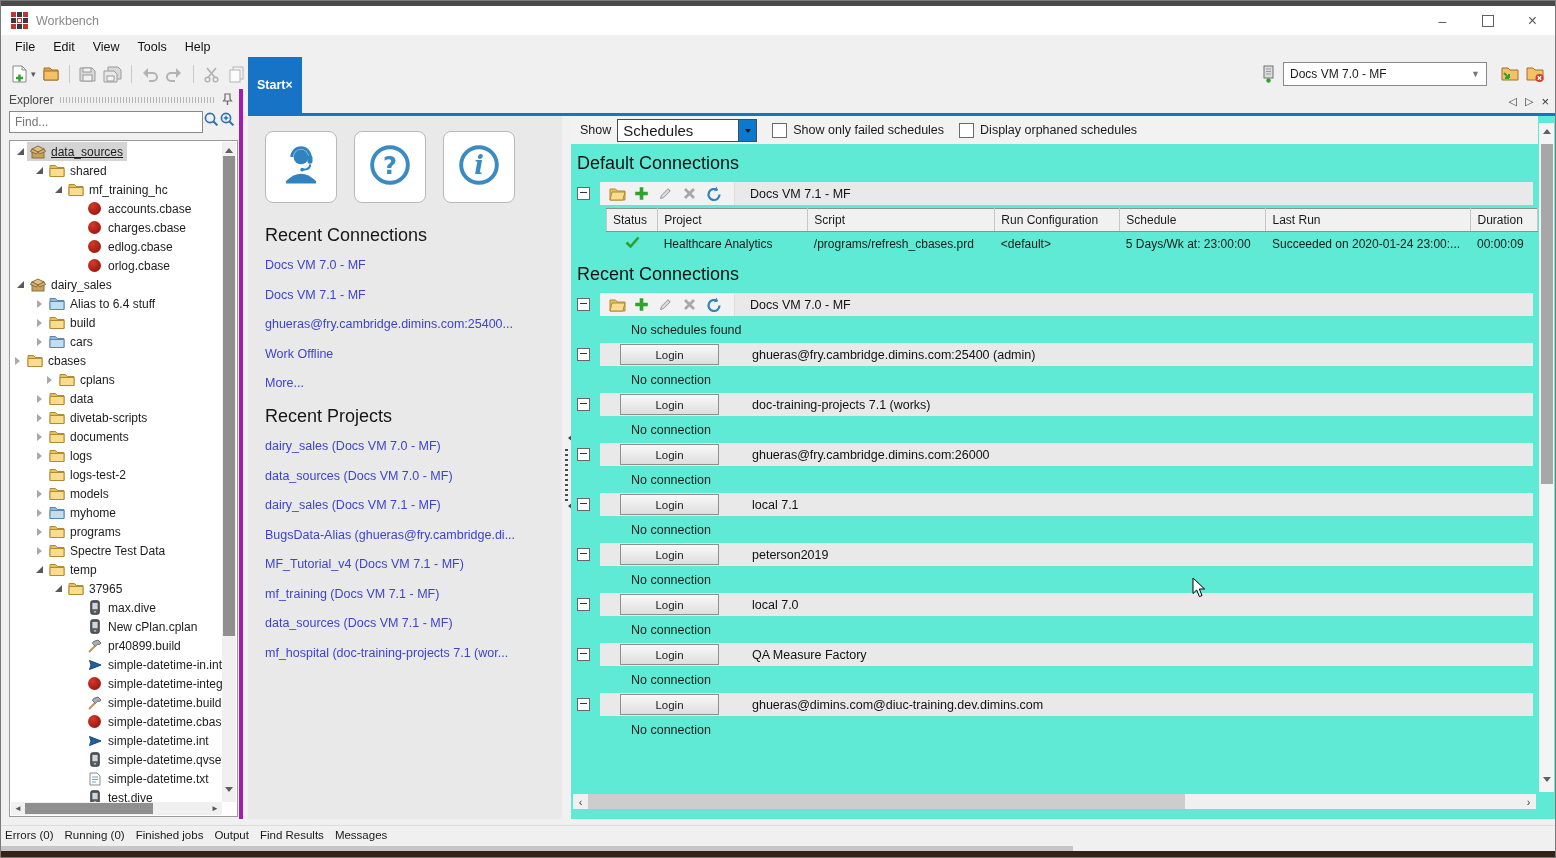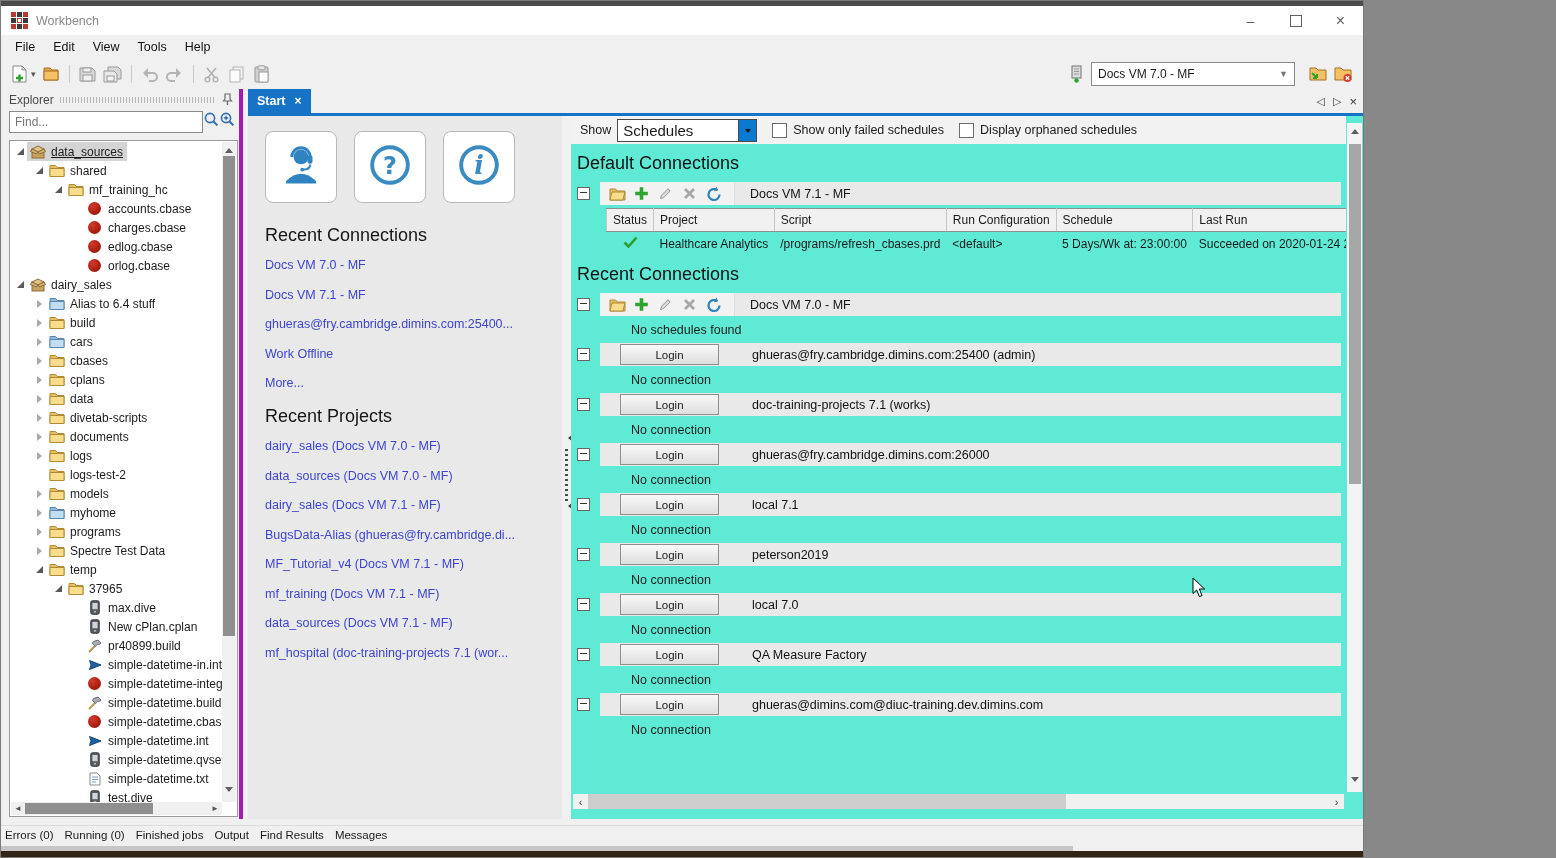--- a/index.html
+++ b/index.html
@@ -1,16 +1,16 @@
 <!DOCTYPE html>
 <html><head>
 <meta charset="utf-8">
 <style>
   html,body{margin:0;padding:0;background:#888;}
-  #win{position:relative;width:1364px;height:858px;box-sizing:border-box;border:1px solid #7a7a7a;
+  #win{position:relative;width:1556px;height:858px;box-sizing:border-box;border:1px solid #7a7a7a;
        background:#f0f0f0;font-family:"Liberation Sans",sans-serif;color:#1a1a1a;overflow:hidden;
        display:flex;flex-direction:column;}
   
   .top-strip{height:5px;background:#4b4b4b;flex:none;}
   .titlebar{height:29px;background:#ffffff;display:flex;align-items:center;padding:0 0 0 10px;flex:none;}
   .logo{display:grid;grid-template-columns:repeat(3,5px);grid-template-rows:repeat(3,5px);gap:1px;margin-right:8px;}
   .logo i{display:block;}
   .lg-r{background:#bf3730;} .lg-d{background:#3a3a3a;} .lg-o{background:#fff;border:1px solid #bf3730;box-sizing:border-box;}
   .win-title{font-size:12.5px;color:#8a8a8a;flex:1;}
   .win-ctrls{display:flex;align-items:center;height:100%;}
@@ -53,21 +53,21 @@
   .sb-thumb-v{position:absolute;left:1px;right:1px;background:#8f8f8f;}
   .sb-thumb-h{height:11px;background:#8f8f8f;}
   .sb-ar{color:#555;font-size:8px;width:14px;height:13px;display:flex;align-items:center;justify-content:center;flex:none;}
   .tri-up{width:0;height:0;border:4px solid transparent;border-bottom:5px solid #606060;margin:2px auto;}
   .tri-dn{width:0;height:0;border:4px solid transparent;border-top:5px solid #606060;margin:4px auto;}
   
   .splitter{width:5px;flex:none;background:#f0f0f0;}
   
   .tabarea{flex:1;display:flex;flex-direction:column;min-width:0;}
   .tabbar{height:24px;background:#f0f0f0;display:flex;align-items:flex-end;position:relative;flex:none;}
-  .tab{height:24px;background:#1773c6;color:#fff;display:flex;align-items:center;gap:9px;padding:0 9px;
+  .tab{height:24px;background:#1773c6;color:#fff;display:flex;align-items:center;padding:16px 9px;
        font-size:12.5px;font-weight:bold;}
   .tab-close{font-weight:bold;font-size:12px;}
   .tab-ctrls{position:absolute;right:6px;bottom:4px;display:flex;gap:8px;color:#333;font-size:11px;align-items:center;}
   .blue-line{height:3px;background:#1773c6;flex:none;}
   .content{flex:1;display:flex;min-height:0;}
   
   .start-panel{width:297px;flex:none;background:#e9e9e9;padding:15px 0 0 17px;overflow:hidden;}
   .bigbtn-row{display:flex;gap:17px;margin-bottom:22px;}
   .bigbtn{width:70px;height:70px;background:#fff;border:1px solid #b9b9b9;border-radius:8px;
           display:flex;align-items:center;justify-content:center;}
@@ -415,35 +415,35 @@
               <span class="tree-inner">
                 <span class="t-ic">
                   <svg width="16" height="13">
                     <path d="M1 1.5 h5.5 l1.8 2 H15 v9 H1z" fill="#8fb8dd" stroke="#5b86ad"></path>
                     <path d="M1 4.5 h14 v8 H1z" fill="#c2dcf2" stroke="#5b86ad"></path>
                   </svg>
                 </span>
                 <span class="tree-label">cars</span>
               </span>
             </div>
-            <div class="tree-row" style="padding-left: 22px;">
+            <div class="tree-row" style="">
               <span class="arr">
                 <i class="arr-c"></i>
               </span>
               <span class="tree-inner">
                 <span class="t-ic">
                   <svg width="16" height="13">
                     <path d="M1 1.5 h5.5 l1.8 2 H15 v9 H1z" fill="#e8bf60" stroke="#b08a35"></path>
                     <path d="M1 4.5 h14 v8 H1z" fill="#f9dd8d" stroke="#b08a35"></path>
                   </svg>
                 </span>
                 <span class="tree-label">cbases</span>
               </span>
             </div>
-            <div class="tree-row" style="padding-left: 22px;">
+            <div class="tree-row" style="padding-left: 32px;">
               <span class="arr">
                 <i class="arr-c"></i>
               </span>
               <span class="tree-inner">
                 <span class="t-ic">
                   <svg width="16" height="13">
                     <path d="M1 1.5 h5.5 l1.8 2 H15 v9 H1z" fill="#e8bf60" stroke="#b08a35"></path>
                     <path d="M1 4.5 h14 v8 H1z" fill="#f9dd8d" stroke="#b08a35"></path>
                   </svg>
                 </span>

